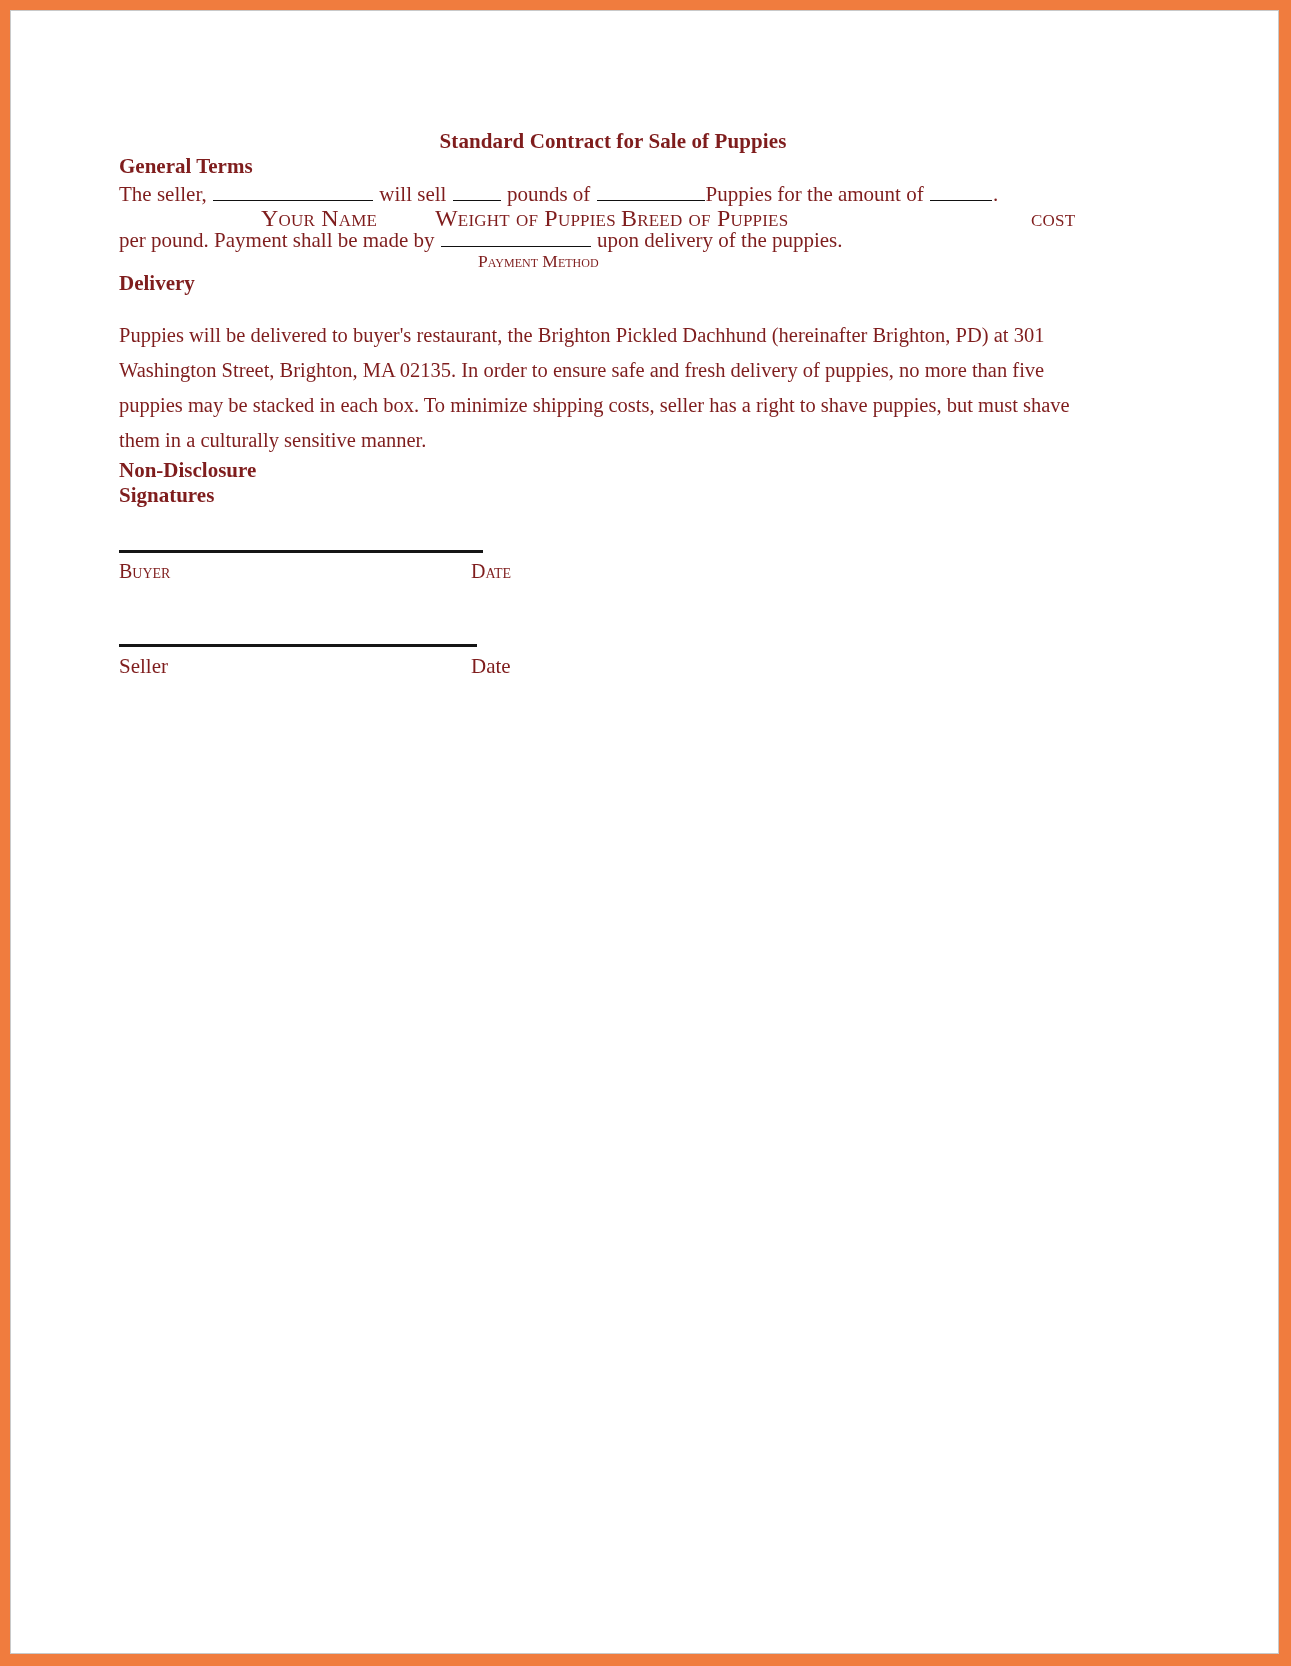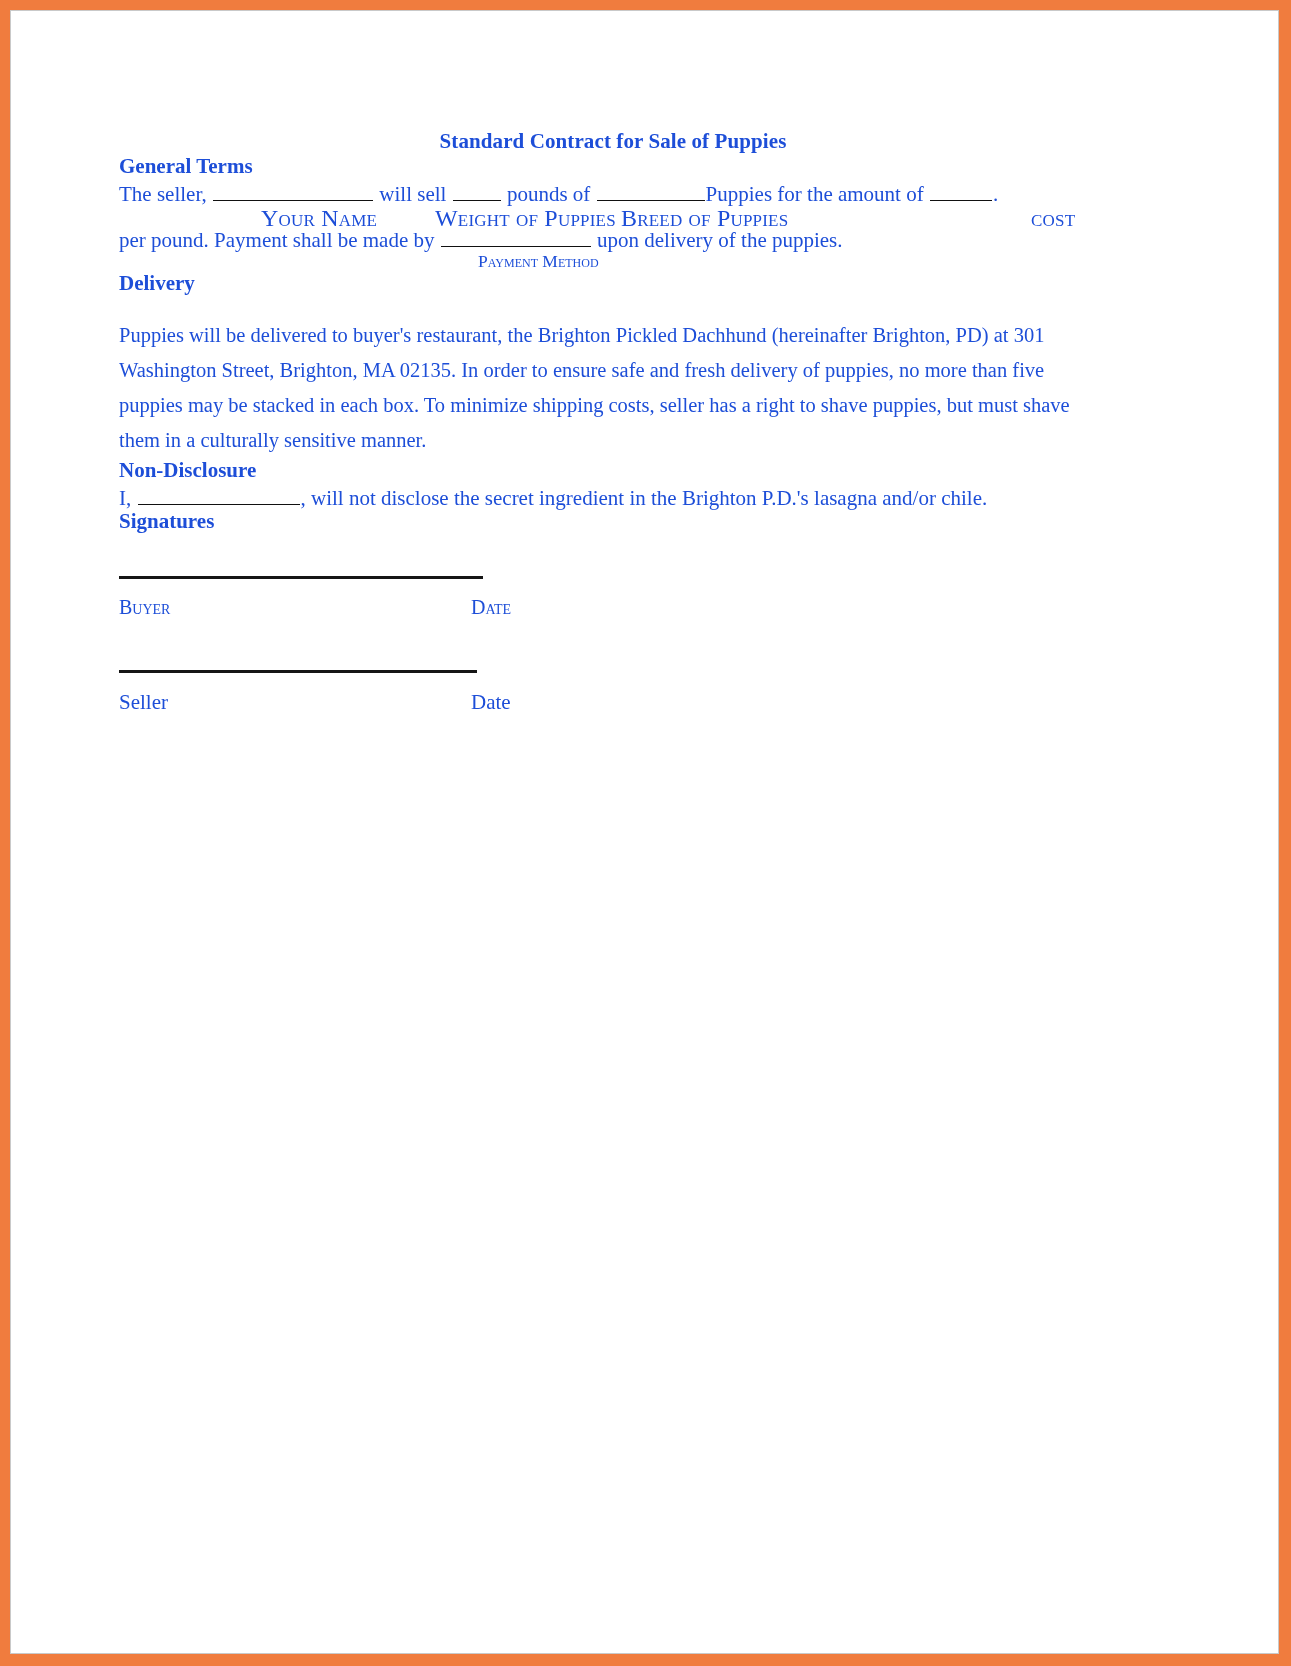--- a/index.html
+++ b/index.html
@@ -40,21 +40,21 @@
     box-sizing: border-box;
     overflow: hidden;
   }
 
   
   #doc {
     position: absolute;
     left: 108px;
     top: 0;
     width: 988px;
-    color: #1d4ed8;
+    color: #7f1d1d;
   }
 
   .title {
     text-align: center;
     font-weight: bold;
     font-size: 21px;
     margin-top: 118px;
     letter-spacing: .1px;
   }
 
@@ -134,21 +134,21 @@
     height: 0;
     border-top: 3px solid #151515;
   }
   .sig-rule.short { width: 358px; }
 
   .sig-labels {
     position: relative;
     height: 26px;
     margin-top: 3px;
   }
-  .sig-labels span { position: absolute; top: 14px; white-space: nowrap; }
+  .sig-labels span { position: absolute; top: 4px; white-space: nowrap; }
   .lab-caps { font-variant: small-caps; font-size: 20px; }
   .lab-plain { font-size: 21px; }
   .lab-left { left: 0; }
   .lab-right { left: 320px; margin-left: 32px; }
 </style>
 </head>
 <body>
 
 <div id="frame">
   <div id="page">
@@ -177,23 +177,20 @@
       <div class="caps-pay">
         <span>Payment Method</span>
       </div>
 
       <h2 class="section s-delivery">Delivery</h2>
 
       <p class="delivery-body">Puppies will be delivered to buyer's restaurant, the Brighton Pickled Dachhund (hereinafter Brighton, PD) at 301 Washington Street, Brighton, MA 02135.  In order to ensure safe and fresh delivery of puppies, no more than five puppies may be stacked in each box.  To minimize shipping costs, seller has a right to shave puppies, but must shave them in a culturally sensitive manner.</p>
 
       <h2 class="section s-nondisc">Non-Disclosure</h2>
 
-      <p class="body p-nondisc">
-        <span>I, </span><span class="blank b-iname"></span><span>, will not disclose the secret ingredient in the Brighton P.D.'s lasagna and/or chile.</span>
-      </p>
 
       <h2 class="section s-sign">Signatures</h2>
 
       <div class="sig-block sig-buyer">
         <div class="sig-rule"></div>
         <div class="sig-labels">
           <span class="lab-caps lab-left">Buyer</span>
           <span class="lab-caps lab-right">Date</span>
         </div>
       </div>

